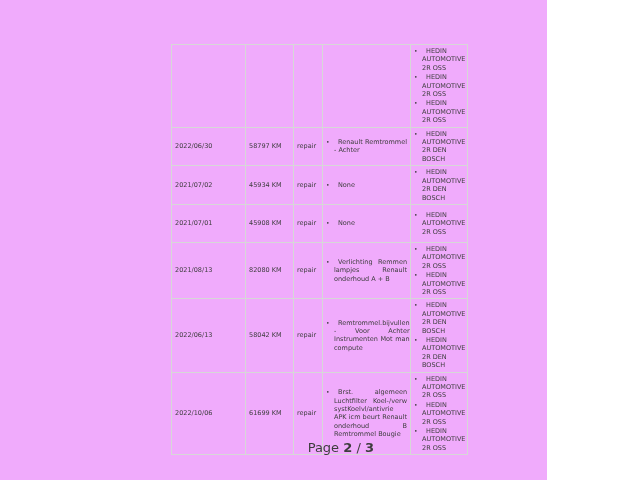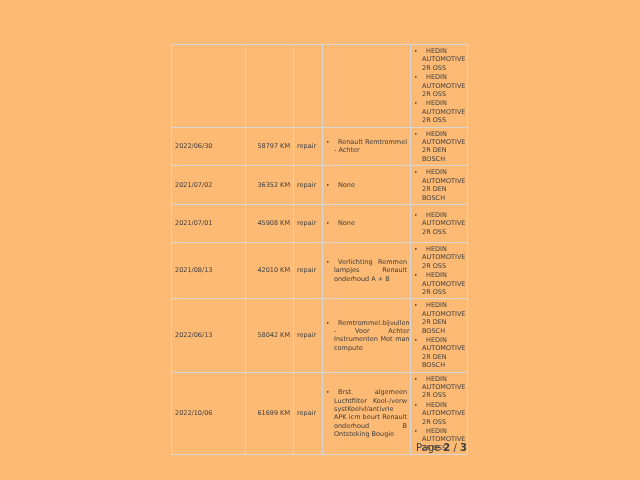--- a/index.html
+++ b/index.html
@@ -2,23 +2,23 @@
 <html><head>
 <meta charset="utf-8">
 <style>
   html, body {
     margin: 0;
     padding: 0;
     background: #ffffff;
   }
   .page {
     position: relative;
-    width: 640px;
+    width: 547px;
     height: 480px;
-    background: #fdba74;
+    background: #f0abfc;
     font-family: "DejaVu Sans", sans-serif;
     color: #3d3d3d;
     overflow: hidden;
   }
   table.service-table {
     position: absolute;
     left: 171px;
     top: 44px;
     width: 296px;
     border-collapse: collapse;
@@ -35,21 +35,21 @@
   
   tr:nth-child(1) { height: 80px; }
   tr:nth-child(2) { height: 38px; }
   tr:nth-child(3) { height: 36px; }
   tr:nth-child(4) { height: 38px; }
   tr:nth-child(5) { height: 52px; }
   tr:nth-child(6) { height: 70px; }
   tr:nth-child(7) { height: 72px; }
 
   td.c-date { padding-left: 5px; }
-  td.c-km   { white-space: nowrap; text-align: right; }
+  td.c-km   { white-space: nowrap; }
   td.c-type { padding-left: 4px; }
   td.c-desc { padding-left: 4px; padding-right: 3px; }
   td.c-loc  { padding-left: 3px; padding-right: 2px; }
 
   .bullet-item {
     display: flex;
     align-items: flex-start;
   }
   .bullet-item + .bullet-item { margin-top: 1px; }
   .marker {
@@ -63,21 +63,21 @@
     flex: 1 1 auto;
     text-indent: 4px;
     word-wrap: break-word;
   }
   td.c-desc .bullet-text { text-align: justify; }
 
   .footer {
     position: absolute;
     top: 443px;
     right: 173px;
-    font-size: 10px;
+    font-size: 13px;
     line-height: 9px;
     color: #3d3d3d;
     white-space: pre;
   }
   .footer b { font-weight: bold; }
 </style>
 </head>
 <body>
 
 <div class="page">
@@ -123,21 +123,21 @@
           </td>
     <td class="c-loc">
             <div class="bullet-item">
               <span class="marker">•</span>
               <span class="bullet-text">HEDIN AUTOMOTIVE 2R DEN BOSCH</span>
             </div>
           </td>
   </tr>
         <tr>
     <td class="c-date">2021/07/02</td>
-    <td class="c-km">36352 KM</td>
+    <td class="c-km">45934 KM</td>
     <td class="c-type">repair</td>
     <td class="c-desc">
             <div class="bullet-item">
               <span class="marker">•</span>
               <span class="bullet-text">None</span>
             </div>
           </td>
     <td class="c-loc">
             <div class="bullet-item">
               <span class="marker">•</span>
@@ -157,21 +157,21 @@
           </td>
     <td class="c-loc">
             <div class="bullet-item">
               <span class="marker">•</span>
               <span class="bullet-text">HEDIN AUTOMOTIVE 2R OSS</span>
             </div>
           </td>
   </tr>
         <tr>
     <td class="c-date">2021/08/13</td>
-    <td class="c-km">42010 KM</td>
+    <td class="c-km">82080 KM</td>
     <td class="c-type">repair</td>
     <td class="c-desc">
             <div class="bullet-item">
               <span class="marker">•</span>
               <span class="bullet-text">Verlichting Remmen lampjes Renault onderhoud A + B</span>
             </div>
           </td>
     <td class="c-loc">
             <div class="bullet-item">
               <span class="marker">•</span>
@@ -204,21 +204,21 @@
             </div>
           </td>
   </tr>
         <tr>
     <td class="c-date">2022/10/06</td>
     <td class="c-km">61699 KM</td>
     <td class="c-type">repair</td>
     <td class="c-desc">
             <div class="bullet-item">
               <span class="marker">•</span>
-              <span class="bullet-text">Brst. algemeen Luchtfilter Koel-/verw systKoelvl/antivrie APK icm beurt Renault onderhoud B Ontsteking Bougie</span>
+              <span class="bullet-text">Brst. algemeen Luchtfilter Koel-/verw systKoelvl/antivrie APK icm beurt Renault onderhoud B Remtrommel Bougie</span>
             </div>
           </td>
     <td class="c-loc">
             <div class="bullet-item">
               <span class="marker">•</span>
               <span class="bullet-text">HEDIN AUTOMOTIVE 2R OSS</span>
             </div>
             <div class="bullet-item">
               <span class="marker">•</span>
               <span class="bullet-text">HEDIN AUTOMOTIVE 2R OSS</span>

